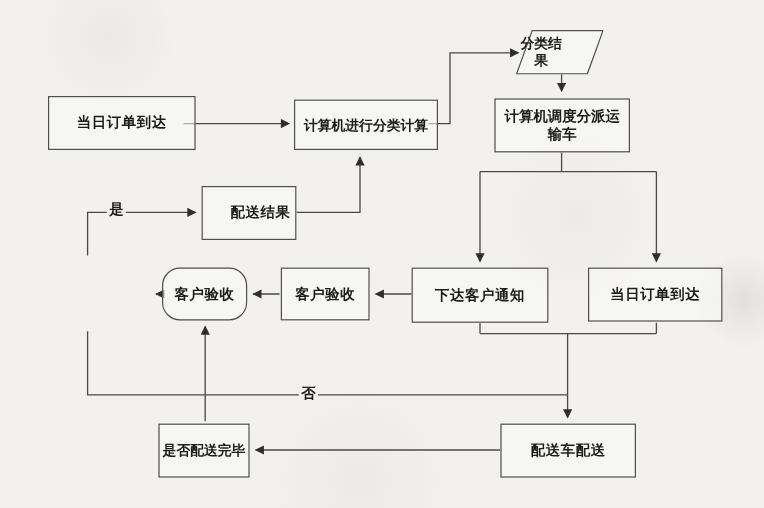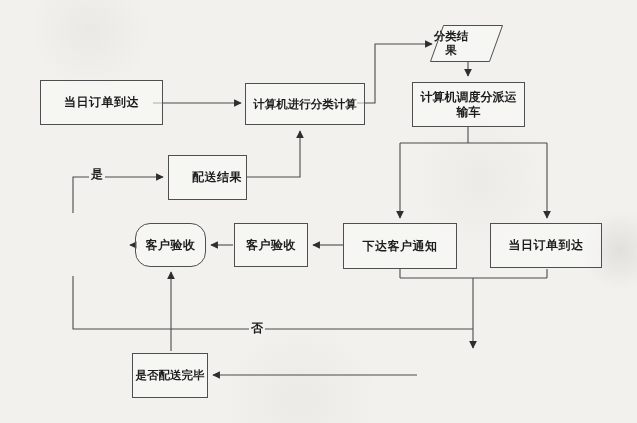--- a/index.html
+++ b/index.html
@@ -103,20 +103,21 @@
   <div class="node" style="left:343px;top:223px;width:114px;height:46px;">下达客户通知</div>
 
   <div class="node" style="left:490px;top:223px;width:112px;height:45px;">当日订单到达</div>
 
   <div class="node" style="left:135px;top:223px;width:71px;height:44px;border-radius:15px;">客户验收</div>
 
   <div class="node" style="left:234px;top:223px;width:74px;height:44px;">客户验收</div>
 
   <div class="node" style="left:132px;top:353px;width:76px;height:45px;font-size:11.5px;letter-spacing:0;">是否配送完毕</div>
 
+  <div class="node" style="left:417px;top:353px;width:113px;height:45px;">配送车配送</div>
 
 
   <div class="shape-node" style="left:430px;top:25px;width:73px;height:37px;font-size:11.5px;">
     <svg width="73" height="37" viewBox="0 0 73 37">
       <polygon points="13.5,0.5 72.5,0.5 59.5,36.5 0.5,36.5" fill="rgba(250,250,247,.55)" stroke="var(--box_border)" stroke-width="1"></polygon>
     </svg>
     <span class="lbl" style="width:42px;">分类结果</span>
   </div>
 
   <span class="edge-label" style="left:89px;top:166px;">是</span>

